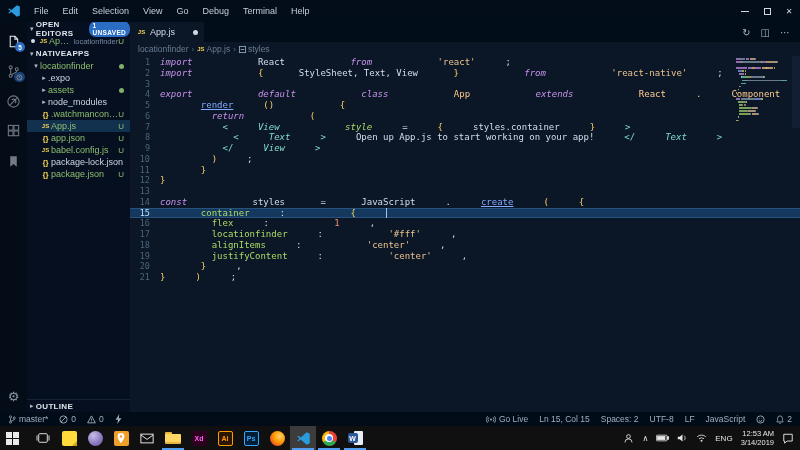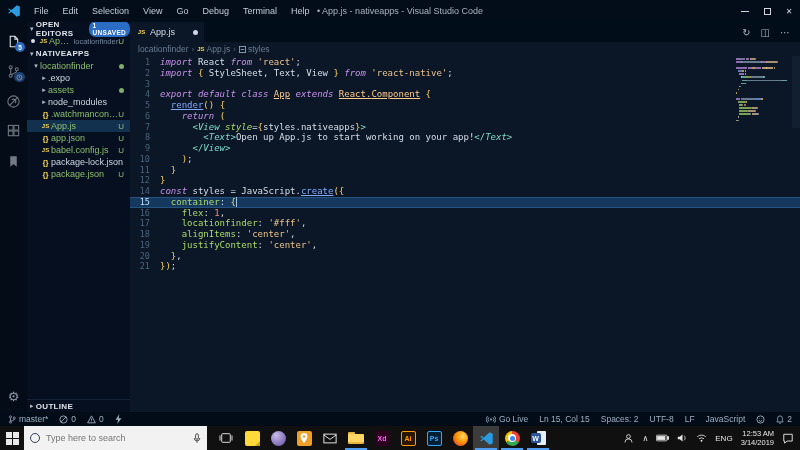--- a/index.html
+++ b/index.html
@@ -55,28 +55,28 @@
   .tab .fi{margin-right:3px;}
   .tab .tdot{margin-left:auto;width:5px;height:5px;border-radius:50%;background:#cfd8e2;}
   .tab-actions{margin-left:auto;display:flex;align-items:center;gap:10px;padding-right:10px;color:#aab6c3;font-size:10px;}
   .breadcrumbs{height:14px;display:flex;align-items:center;font-size:8.5px;color:#6b7e92;padding-left:8px;gap:3px;}
   .breadcrumbs .sep{font-size:8px;color:#54667a;}
   .bc-item{display:flex;align-items:center;gap:2px;}
   .codewrap{flex:1;position:relative;overflow:hidden;}
   .code{position:absolute;inset:0;padding-top:1px;font-family:"DejaVu Sans Mono","Liberation Mono",monospace;font-size:9px;line-height:10.75px;}
   .cl{display:flex;height:10.75px;align-items:center;}
   .cl .ln{width:30px;text-align:right;padding-right:10px;color:#4b6479;flex:0 0 auto;font-size:8.5px;}
-  .cl .lc{white-space:pre;flex:1;height:100%;display:flex;align-items:center;}
+  .cl .lc{white-space:pre;flex:1;height:100%;display:flex;align-items:center;gap:30px;}
   .cl.active{background:#14385e;box-shadow:inset 0 1px 0 #27527e, inset 0 -1px 0 #27527e;}
   .cl.active .ln{color:#c5e4fd;}
   .tk-kw{color:#c792ea;font-style:italic;}
   .tk-fg{color:#d6deeb;}
   .tk-str{color:#ecc48d;}
   .tk-brace{color:#fbd064;}
-  .tk-cls{color:#ffcb8b;text-decoration:underline;}
+  .tk-cls{color:#ffcb8b;}
   .tk-fn{color:#82aaff;text-decoration:underline;}
   .tk-tag{color:#7fdbca;}
   .tk-tagi{color:#7fdbca;font-style:italic;}
   .tk-attr{color:#addb67;font-style:italic;}
   .tk-key{color:#addb67;}
   .tk-num{color:#f78c6c;}
   .caret{display:inline-block;width:1px;height:10px;background:#9fc6e8;margin-left:0;}
   .minimap{position:absolute;top:2px;right:9px;width:55px;z-index:3;}
   .mm-line{height:1.7px;margin-bottom:1.4px;font-size:0;white-space:nowrap;overflow:hidden;}
   .mm-seg{display:inline-block;height:100%;opacity:.7;}
@@ -115,21 +115,20 @@
     <div class="menu">
         <span class="menu-item">File</span>
         <span class="menu-item">Edit</span>
         <span class="menu-item">Selection</span>
         <span class="menu-item">View</span>
         <span class="menu-item">Go</span>
         <span class="menu-item">Debug</span>
         <span class="menu-item">Terminal</span>
         <span class="menu-item">Help</span>
       </div>
-    <div class="tb-title">• App.js - nativeapps - Visual Studio Code</div>
     <div class="win-ctrls">
       <span class="wc">
           <span class="min"></span>
         </span>
       <span class="wc">
           <span class="max"></span>
         </span>
       <span class="wc">✕</span>
     </div>
   </div>
@@ -326,41 +325,45 @@
             <div class="cl">
               <span class="ln">5</span>
               <span class="lc"><span class="">  </span><span class="tk-fn">render</span><span class="tk-brace">()</span><span class=""> </span><span class="tk-brace">{</span></span>
             </div>
             <div class="cl">
               <span class="ln">6</span>
               <span class="lc"><span class="">    </span><span class="tk-kw">return</span><span class=""> </span><span class="tk-brace">(</span></span>
             </div>
             <div class="cl">
               <span class="ln">7</span>
-              <span class="lc"><span class="">      </span><span class="tk-tag">&lt;</span><span class="tk-tagi">View</span><span class=""> </span><span class="tk-attr">style</span><span class="tk-fg">=</span><span class="tk-brace">{</span><span class="tk-fg">styles.nativeapps</span><span class="tk-brace">}</span><span class="tk-tag">&gt;</span></span>
+              <span class="lc"><span class="">      </span><span class="tk-tag">&lt;</span><span class="tk-tagi">View</span><span class=""> </span><span class="tk-attr">style</span><span class="tk-fg">=</span><span class="tk-brace">{</span><span class="tk-fg">styles.container</span><span class="tk-brace">}</span><span class="tk-tag">&gt;</span></span>
             </div>
             <div class="cl">
               <span class="ln">8</span>
               <span class="lc"><span class="">        </span><span class="tk-tag">&lt;</span><span class="tk-tagi">Text</span><span class="tk-tag">&gt;</span><span class="tk-fg">Open up App.js to start working on your app!</span><span class="tk-tag">&lt;/</span><span class="tk-tagi">Text</span><span class="tk-tag">&gt;</span></span>
             </div>
             <div class="cl">
               <span class="ln">9</span>
               <span class="lc"><span class="">      </span><span class="tk-tag">&lt;/</span><span class="tk-tagi">View</span><span class="tk-tag">&gt;</span></span>
             </div>
             <div class="cl">
               <span class="ln">10</span>
               <span class="lc"><span class="">    </span><span class="tk-brace">)</span><span class="tk-fg">;</span></span>
             </div>
             <div class="cl">
               <span class="ln">11</span>
               <span class="lc"><span class="">  </span><span class="tk-brace">}</span></span>
             </div>
             <div class="cl">
               <span class="ln">12</span>
               <span class="lc"><span class="tk-brace">}</span></span>
+            </div>
+            <div class="cl">
+              <span class="ln">13</span>
+              <span class="lc"></span>
             </div>
             <div class="cl">
               <span class="ln">14</span>
               <span class="lc"><span class="tk-kw">const</span><span class=""> </span><span class="tk-fg">styles</span><span class="tk-fg"> = </span><span class="tk-fg">JavaScript</span><span class="tk-fg">.</span><span class="tk-fn">create</span><span class="tk-brace">(</span><span class="tk-brace">{</span></span>
             </div>
             <div class="cl active">
               <span class="ln">15</span>
               <span class="lc"><span class="">  </span><span class="tk-key">container</span><span class="tk-fg">:</span><span class=""> </span><span class="tk-brace">{</span><span class="caret"></span></span>
             </div>
             <div class="cl">
@@ -492,28 +495,20 @@
     <div class="start">
       <svg width="13" height="13" viewBox="0 0 13 13">
           <g fill="#eaeaea">
         <rect x="0" y="0" width="6" height="6"></rect>
             <rect x="7" y="0" width="6" height="6"></rect>
         <rect x="0" y="7" width="6" height="6"></rect>
             <rect x="7" y="7" width="6" height="6"></rect>
           </g>
       </svg>
     </div>
-    <div class="searchbox">
-      <span class="cort"></span>
-      <input type="text" placeholder="Type here to search" style="">
-      <svg width="8" height="11" viewBox="0 0 10 14" fill="none" stroke="#444" stroke-width="1.2">
-        <rect x="3.2" y="1" width="3.6" height="7" rx="1.8"></rect>
-          <path d="M1.5 6.5 a3.5 3.5 0 0 0 7 0 M5 10 v2.5"></path>
-      </svg>
-    </div>
     <div id="taskbar-apps" style="display:flex;align-items:center;margin-left:6px;">
         <div class="tb-app">
           <svg width="14" height="12" viewBox="0 0 16 14" fill="none" stroke="#e6e6e6" stroke-width="1.1">
             <rect x="3" y="2" width="10" height="10" rx="1"></rect>
             <path d="M1 4 v6 M15 4 v6"></path>
           </svg>
         </div>
         <div class="tb-app">
           <div class="ico-sq" style="width:15px;height:15px;background:#ffd83b;position:relative">
             <span style="position:absolute;right:0;bottom:0;width:0;height:0;border-left:5px solid transparent;border-bottom:5px solid #c9a40e"></span>

